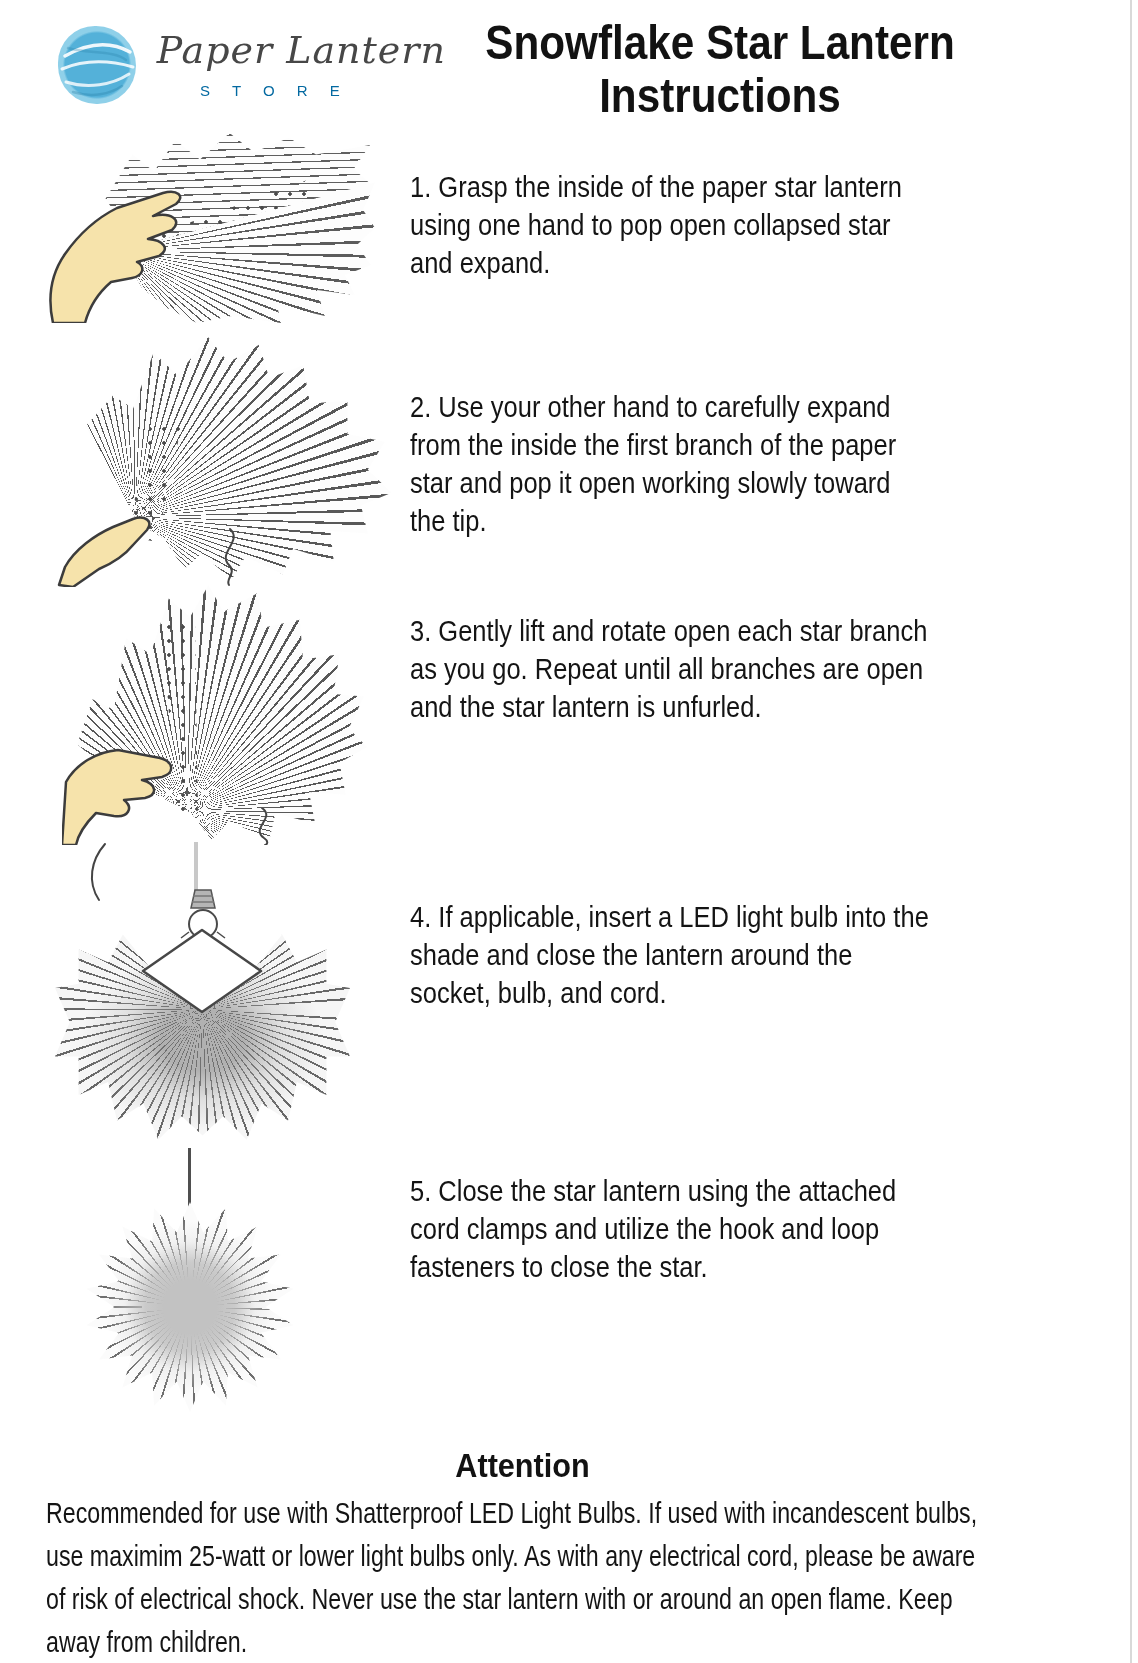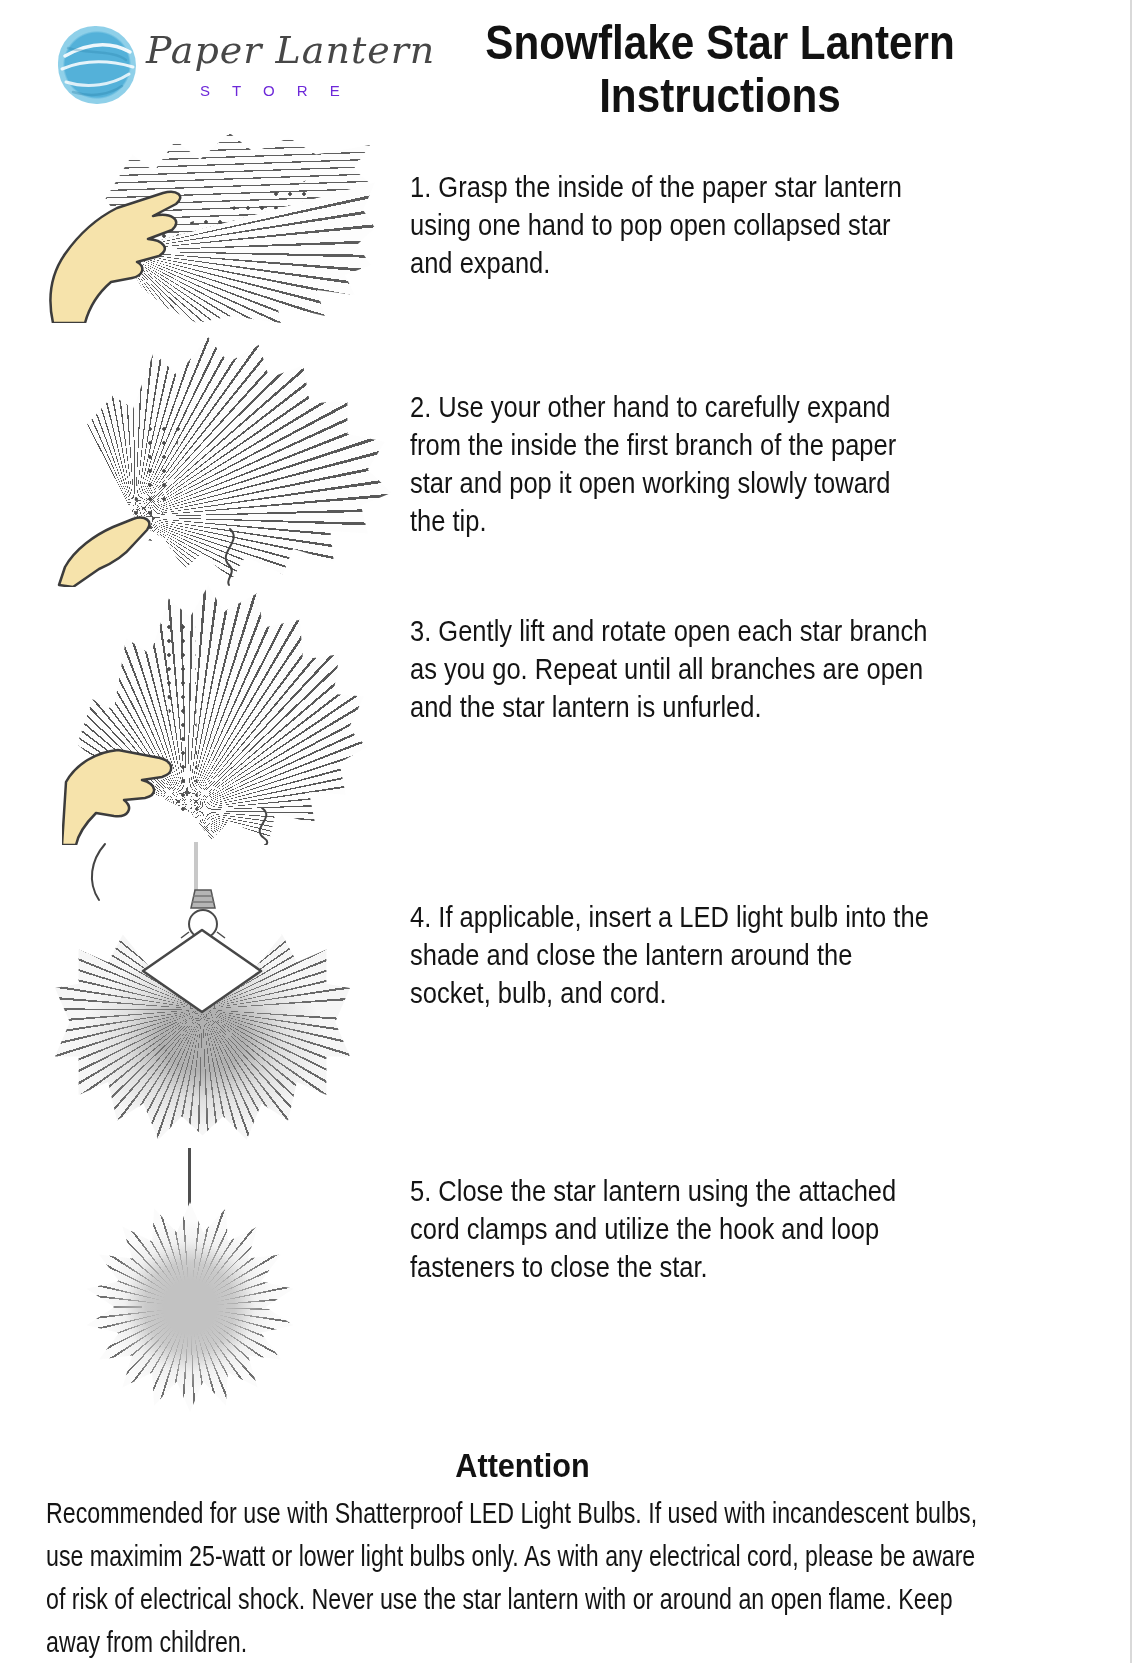--- a/index.html
+++ b/index.html
@@ -6,29 +6,29 @@
     --text:#161616; --logo_blue:#5ab4da; --hand:#f6e3ab;
     --line_art:#4a4a4a; --edge_line:#d9d9d9;
   }
   *{margin:0;padding:0;box-sizing:border-box;}
   html,body{background:#fff;}
   body{
     width:1138px;height:1663px;position:relative;overflow:hidden;
     font-family:"Liberation Sans","DejaVu Sans",sans-serif;color:var(--text);
   }
   
-  .logo{position:absolute;left:58px;top:22px;width:340px;height:90px;}
+  .logo{position:absolute;left:58px;top:22px;width:340px;height:90px;text-align:right;}
   .logo-mark{position:absolute;left:0;top:4px;width:78px;height:78px;border-radius:48% 52% 50% 50%;
     background:radial-gradient(circle at 50% 50%, #54b1d9 0 58%, #8fd0e9 62% 74%, rgba(255,255,255,0) 78%);}
   .logo-mark svg{position:absolute;inset:0;}
   .brand-script{position:absolute;left:88px;top:6px;width:300px;
     font-family:"DejaVu Serif","Liberation Serif",serif;font-style:italic;
     font-size:38px;color:#474747;letter-spacing:1px;white-space:nowrap;}
   .brand-sub{position:absolute;left:142px;top:60px;font-size:15px;letter-spacing:9px;
-    color:#6d28d9;white-space:nowrap;}
+    color:#0369a1;white-space:nowrap;}
   .page-title{position:absolute;left:400px;top:16px;width:640px;text-align:center;
     font-size:48px;line-height:53px;transform:scaleX(.88);transform-origin:50% 0;
     color:#121212;}
   
   .step-text{position:absolute;left:410px;font-size:30px;line-height:38px;
     transform:scaleX(.85);transform-origin:0 0;white-space:nowrap;color:#141414;}
   .t1{top:168px;} .t2{top:388px;} .t3{top:612px;} .t4{top:898px;} .t5{top:1172px;}
   
   .attention-heading{position:absolute;left:0;top:1446px;width:1045px;text-align:center;
     font-size:34px;transform:scaleX(.9);transform-origin:50% 0;color:#121212;}

